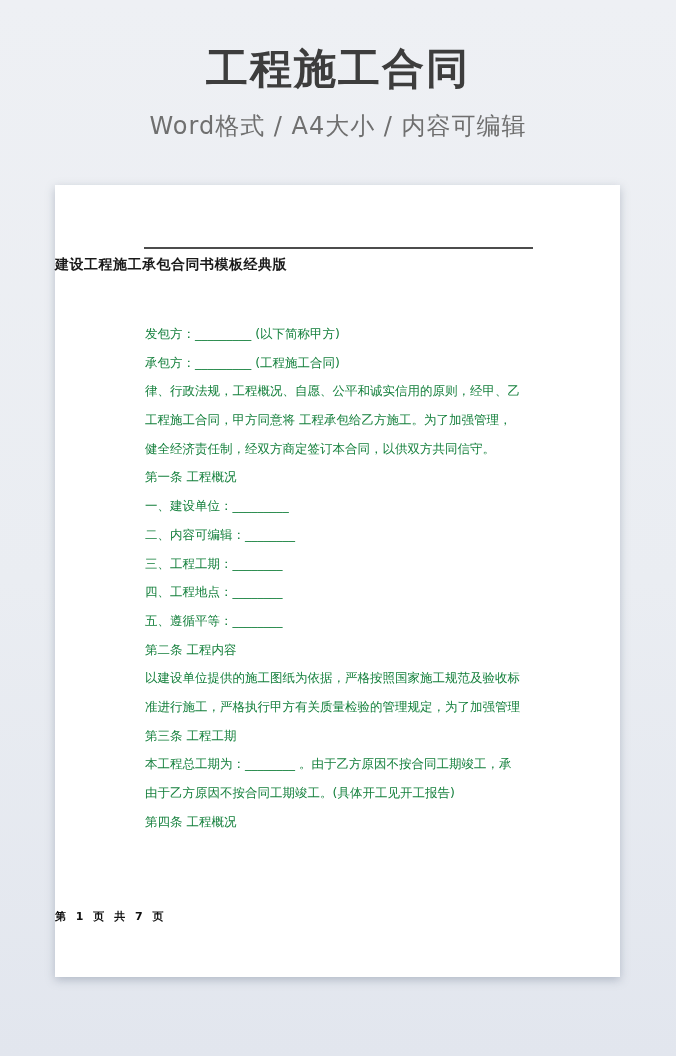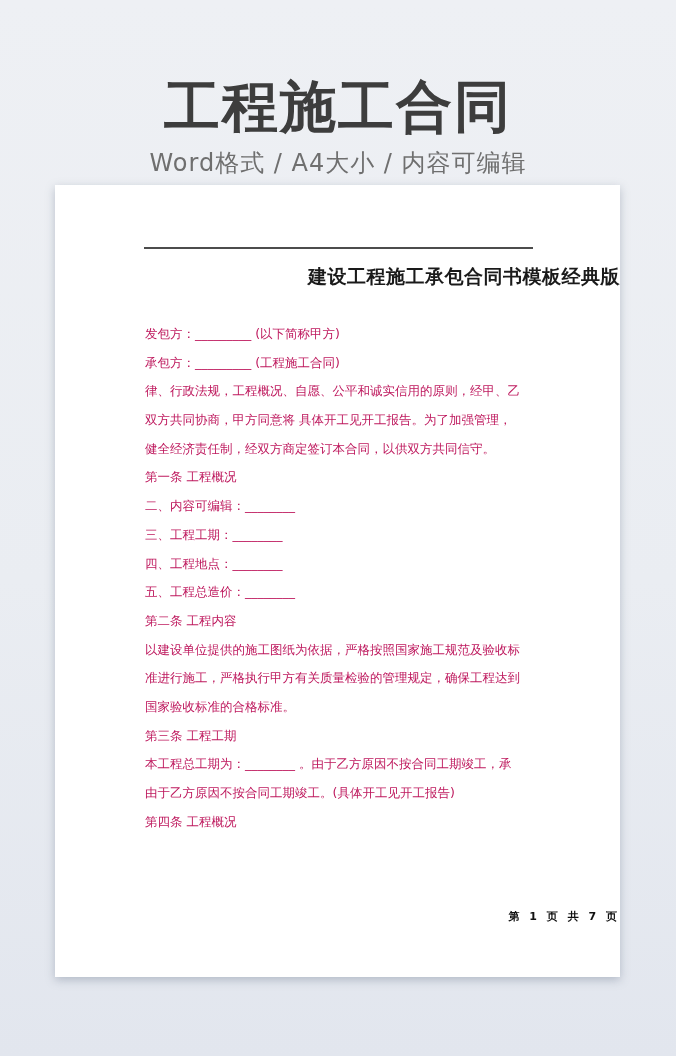--- a/index.html
+++ b/index.html
@@ -8,85 +8,85 @@
     font-family:"DejaVu Sans","Liberation Sans",sans-serif;
     background:linear-gradient(180deg,#eef0f4 0%,#eaedf2 55%,#e2e6ee 100%);
     position:relative;
     overflow:hidden;
   }
   .banner {
     position:absolute; top:0; left:0; width:676px; height:185px;
     text-align:center;
   }
   .banner-title {
-    padding-top:76px;
-    font-size:56px; font-weight:bold; letter-spacing:2px;
+    padding-top:46px;
+    font-size:42px; font-weight:bold; letter-spacing:2px;
     color:#3d3d3d; line-height:1.1;
   }
   .banner-sub {
-    margin-top:9px;
+    margin-top:18px;
     font-size:24px; color:#6f6f6f; letter-spacing:1px;
   }
   .a4-page {
     position:absolute; left:55px; top:185px;
     width:565px; height:792px;
     background:#ffffff;
     box-shadow:0 3px 9px rgba(100,112,135,0.38);
   }
   .doc-rule {
     position:absolute; left:89px; top:62px;
     width:389px; height:2px; background:#4c4c4c;
   }
   .doc-title {
-    position:absolute; top:79px; left:0; width:100%;
-    text-align:right;
-    font-size:19px; font-weight:bold; color:#1a1a1a;
+    position:absolute; top:71px; left:0; width:100%;
+    text-align:left;
+    font-size:14px; font-weight:bold; color:#1a1a1a;
     letter-spacing:0.5px;
   }
   .doc-body {
     position:absolute; top:135px; left:90px;
     width:392px; overflow:hidden;
   }
   .doc-line {
     height:28.7px; line-height:28.7px;
-    font-size:12.5px; color:#be185d;
+    font-size:12.5px; color:#15803d;
     white-space:nowrap;
   }
   .doc-footer {
     position:absolute; top:724px; left:0; width:100%;
-    text-align:right;
+    text-align:left;
     font-size:11px; font-weight:bold; color:#111111;
     letter-spacing:3px;
   }
 </style>
 </head>
 <body>
 
 <header class="banner">
   <div class="banner-title">工程施工合同</div>
   <div class="banner-sub">Word格式 / A4大小 / 内容可编辑</div>
 </header>
 
 <main class="a4-page">
   <div class="doc-rule"></div>
   <div class="doc-title">建设工程施工承包合同书模板经典版</div>
   <div class="doc-body">
       <div class="doc-line">发包方：_________ (以下简称甲方)</div>
       <div class="doc-line">承包方：_________ (工程施工合同)</div>
       <div class="doc-line">律、行政法规，工程概况、自愿、公平和诚实信用的原则，经甲、乙</div>
-      <div class="doc-line">双方共同协商，甲方同意将 具体开工见开工报告。为了加强管理，</div>
+      <div class="doc-line">工程施工合同，甲方同意将 工程承包给乙方施工。为了加强管理，</div>
       <div class="doc-line">健全经济责任制，经双方商定签订本合同，以供双方共同信守。</div>
       <div class="doc-line">第一条 工程概况</div>
+      <div class="doc-line">一、建设单位：_________</div>
       <div class="doc-line">二、内容可编辑：________</div>
       <div class="doc-line">三、工程工期：________</div>
       <div class="doc-line">四、工程地点：________</div>
-      <div class="doc-line">五、工程总造价：________</div>
+      <div class="doc-line">五、遵循平等：________</div>
       <div class="doc-line">第二条 工程内容</div>
       <div class="doc-line">以建设单位提供的施工图纸为依据，严格按照国家施工规范及验收标</div>
-      <div class="doc-line">准进行施工，严格执行甲方有关质量检验的管理规定，确保工程达到</div>
-      <div class="doc-line">国家验收标准的合格标准。</div>
+      <div class="doc-line">准进行施工，严格执行甲方有关质量检验的管理规定，为了加强管理</div>
       <div class="doc-line">第三条 工程工期</div>
       <div class="doc-line">本工程总工期为：________ 。由于乙方原因不按合同工期竣工，承</div>
       <div class="doc-line">由于乙方原因不按合同工期竣工。(具体开工见开工报告)</div>
       <div class="doc-line">第四条 工程概况</div>
     </div>
   <div class="doc-footer">第 1 页 共 7 页</div>
 </main>
 
 </body></html>

